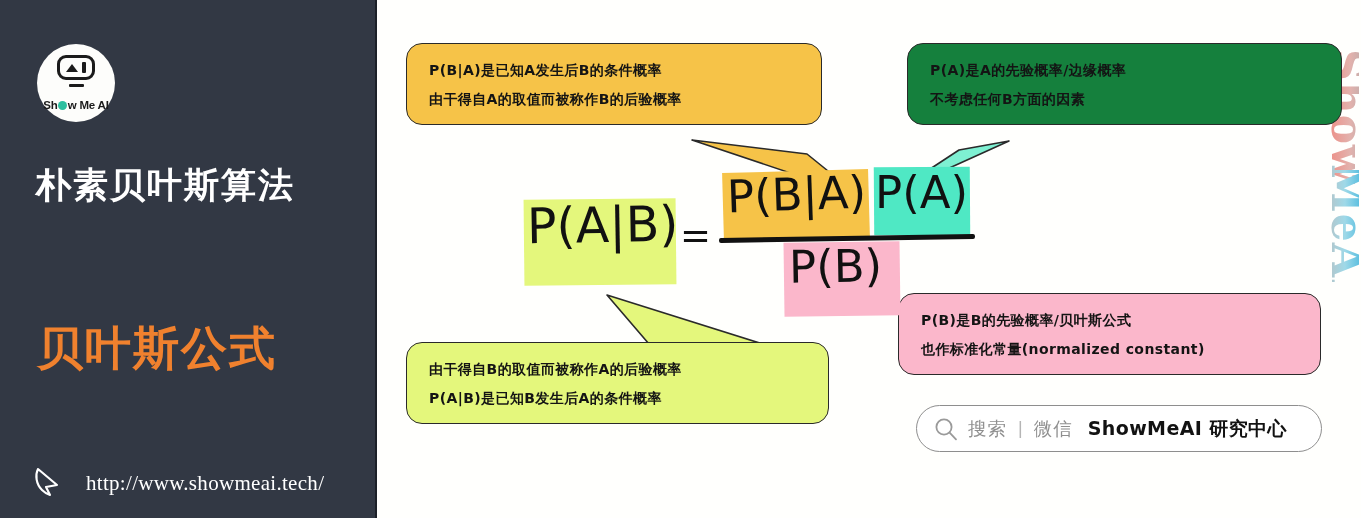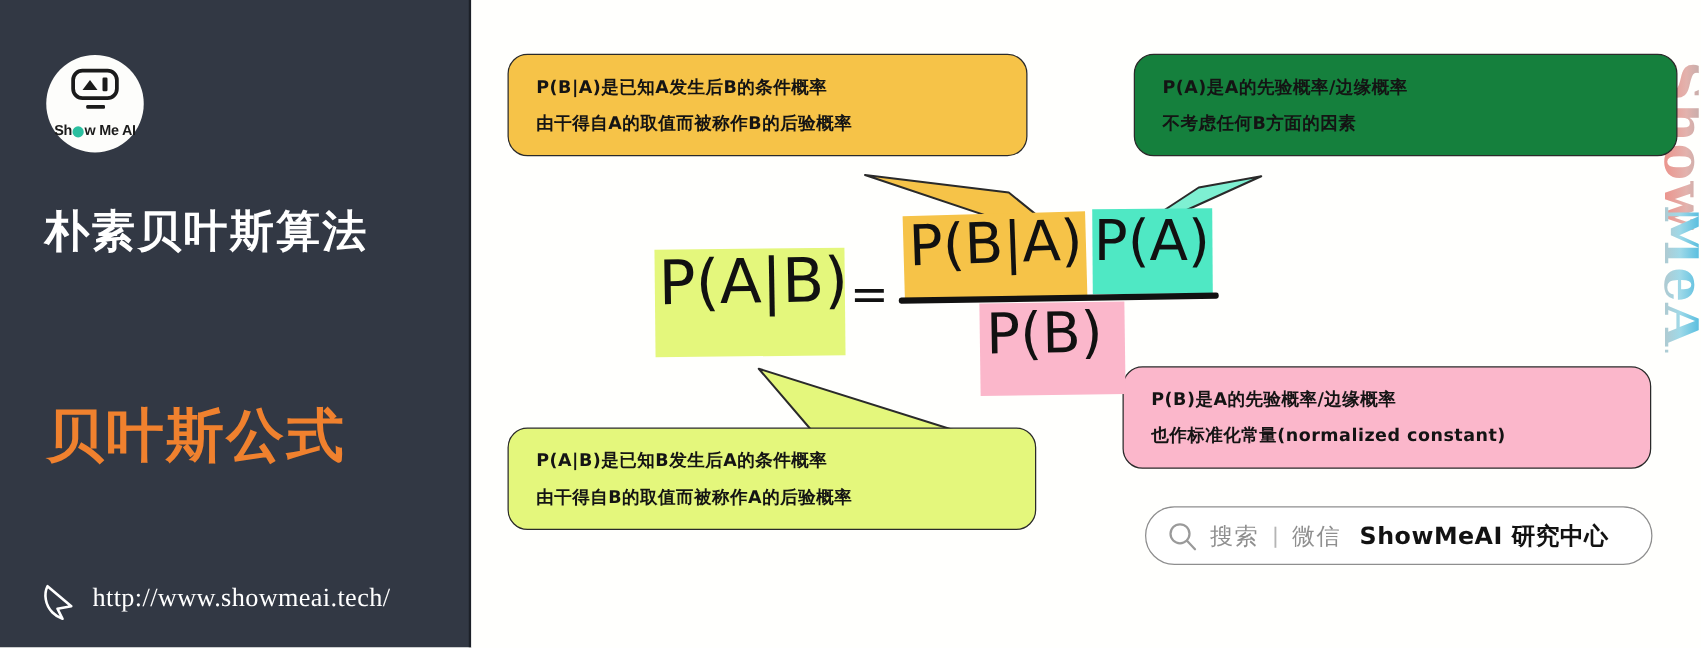--- a/index.html
+++ b/index.html
@@ -72,21 +72,21 @@
     font-family: "DejaVu Sans", "Liberation Sans", sans-serif;
   }
   .side-subtitle {
     position: absolute; left: 37px; top: 318px;
     font-size: 46px; font-weight: bold; color: #f0812e;
     letter-spacing: 2px;
     font-family: "DejaVu Sans", "Liberation Sans", sans-serif;
   }
   .side-footer {
     position: absolute; left: 34px; bottom: 18px;
-    display: flex; align-items: flex-start; gap: 10px;
+    display: flex; align-items: center; gap: 22px;
   }
   .cursor-icon { width: 30px; height: 34px; flex: 0 0 30px; }
   .side-url {
     font-family: "Liberation Serif", "DejaVu Serif", serif;
     font-size: 21px; color: #ffffff; font-weight: 500;
     letter-spacing: 0.3px;
   }
 
   
   #main {
@@ -263,26 +263,26 @@
       <div class="line">P(B|A)是已知A发生后B的条件概率</div>
       <div class="line">由干得自A的取值而被称作B的后验概率</div>
     </div>
 
     <div class="bubble" id="bubble-pa">
       <div class="line">P(A)是A的先验概率/边缘概率</div>
       <div class="line">不考虑任何B方面的因素</div>
     </div>
 
     <div class="bubble" id="bubble-pab">
+      <div class="line">由干得自B的取值而被称作A的后验概率</div>
       <div class="line">P(A|B)是已知B发生后A的条件概率</div>
-      <div class="line">由干得自B的取值而被称作A的后验概率</div>
     </div>
 
     <div class="bubble" id="bubble-pb">
-      <div class="line">P(B)是A的先验概率/边缘概率</div>
+      <div class="line">P(B)是B的先验概率/贝叶斯公式</div>
       <div class="line">也作标准化常量(normalized constant)</div>
     </div>
 
     <div id="formula">
       <div class="hl" id="hl-left"></div>
       <div class="hl" id="hl-num1"></div>
       <div class="hl" id="hl-num2"></div>
       <div class="hl" id="hl-den"></div>
 
       <div class="ftext" id="f-left">P(A|B)</div>

